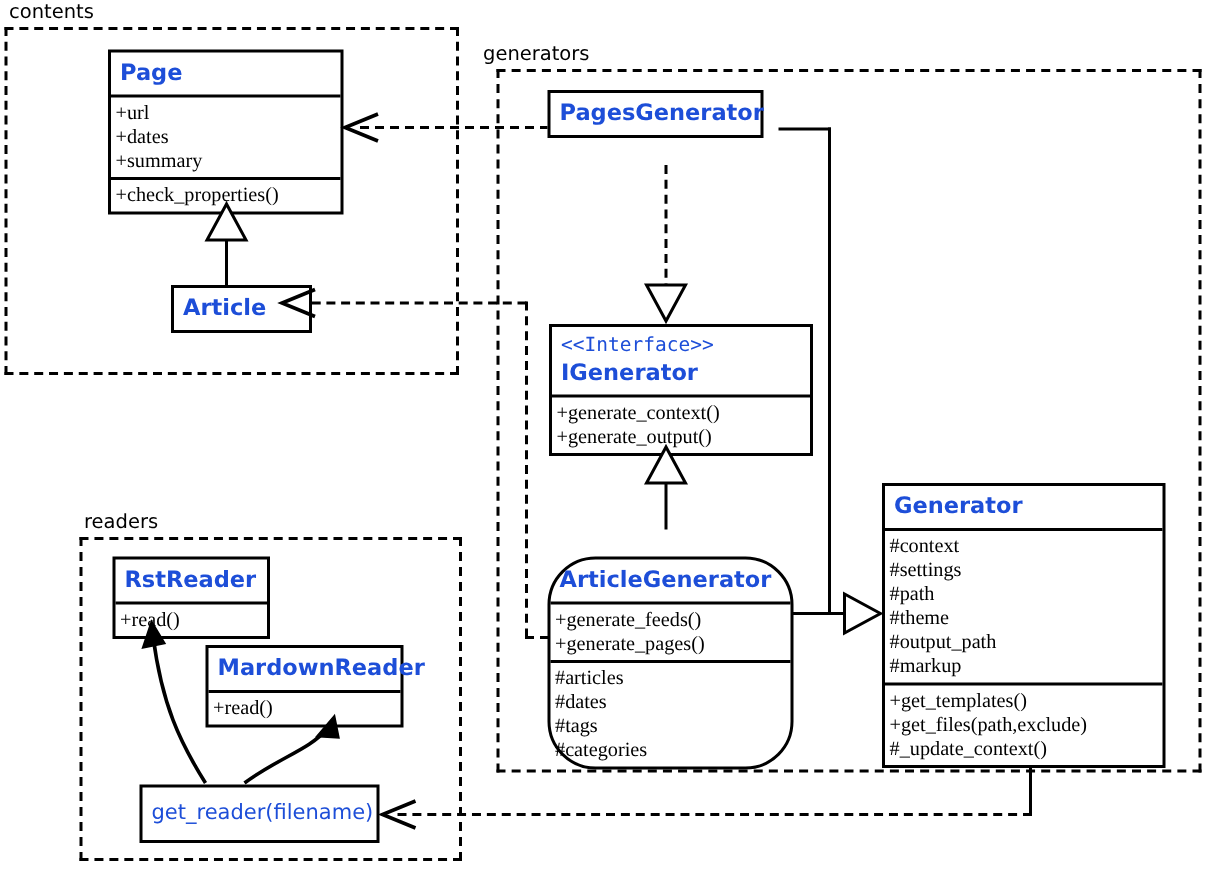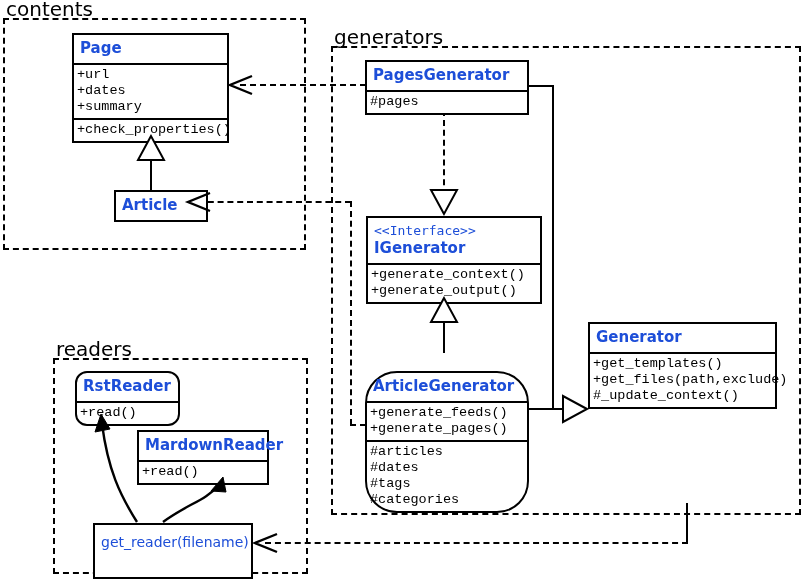--- a/index.html
+++ b/index.html
@@ -22,21 +22,21 @@
   .pkg {
     position: absolute;
     border: 2px dashed #000;
     border-style: dashed;
     box-sizing: border-box;
     background: transparent;
   }
   .pkg-label {
     position: absolute;
     font-family: "DejaVu Sans", sans-serif;
-    font-size: 20px;
+    font-size: 13px;
     color: #000;
     background: #ffffff;
     padding: 0 3px 0 2px;
     white-space: nowrap;
     line-height: 16px;
   }
   
   .cls {
     position: absolute;
     border: 2px solid #000;
@@ -58,30 +58,30 @@
     font-family: "DejaVu Sans Mono", monospace;
     font-size: 13px;
     line-height: 16px;
     padding-bottom: 1px;
   }
   .cls .compartment {
     border-top: 2px solid #000;
     padding: 2px 2px 3px 3px;
   }
   .cls .compartment div {
-    font-family: Liberation Mono, monospace;
+    font-family: Liberation Serif, serif;
     font-size: 13.5px;
     line-height: 16px;
     white-space: nowrap;
     color: #000;
   }
   .cls.plain .name {
     font-weight: normal;
     font-size: 14px;
-    padding: 9px 6px 26px 6px;
+    padding: 9px 6px 9px 6px;
   }
   
   .ln {
     position: absolute;
     background: #000;
     z-index: 2;
   }
   .hl { height: 2px; }
   .vl { width: 2px; }
   .dash-h {
@@ -109,21 +109,21 @@
 </style>
 </head>
 <body>
 
 <div id="canvas">
 
   <div class="pkg" style="left:3px; top:18px; width:303px; height:232px;"></div>
   <div class="pkg-label" style="left:4px; top:1px;">contents</div>
 
   <div class="pkg" style="left:331px; top:46px; width:470px; height:469px;"></div>
-  <div class="pkg-label" style="left:332px; top:29px;">generators</div>
+  <div class="pkg-label" style="left:320px; top:29px;">generators</div>
 
   <div class="pkg" style="left:53px; top:358px; width:255px; height:216px;"></div>
   <div class="pkg-label" style="left:54px; top:341px;">readers</div>
 
   <div class="ln vl" style="left:150px; top:135px; height:56px;"></div>
 
   <div class="dash-v" style="left:443px; top:110px; height:85px;"></div>
 
   <div class="ln vl" style="left:443px; top:317px; height:36px;"></div>
 
@@ -151,25 +151,22 @@
     </div>
     <div class="compartment">
       <div>+check_properties()</div>
     </div>
   </div>
 
   <div class="cls" style="left:114px; top:190px; width:94px;">
     <div class="name">Article</div>
   </div>
 
-  <div class="cls" style="left:365px; top:60px; width:164px;">
+  <div class="cls" style="left:365px; top:60px; width:144px;">
     <div class="name">PagesGenerator</div>
-    <div class="compartment">
-      <div>#pages</div>
-    </div>
   </div>
 
   <div class="cls" style="left:366px; top:216px; width:176px;">
     <div class="name">
       <span class="stereo">&lt;&lt;Interface&gt;&gt;</span>
       <span>IGenerator</span>
     </div>
     <div class="compartment">
       <div>+generate_context()</div>
       <div>+generate_output()</div>
@@ -186,27 +183,35 @@
       <div>#articles</div>
       <div>#dates</div>
       <div>#tags</div>
       <div>#categories</div>
     </div>
   </div>
 
   <div class="cls" style="left:588px; top:322px; width:189px;">
     <div class="name">Generator</div>
     <div class="compartment">
+      <div>#context</div>
+      <div>#settings</div>
+      <div>#path</div>
+      <div>#theme</div>
+      <div>#output_path</div>
+      <div>#markup</div>
+    </div>
+    <div class="compartment">
       <div>+get_templates()</div>
       <div>+get_files(path,exclude)</div>
       <div>#_update_context()</div>
     </div>
   </div>
 
-  <div class="cls" style="left:75px; top:371px; width:105px;border-radius:12px;">
+  <div class="cls" style="left:75px; top:371px; width:105px;">
     <div class="name">RstReader</div>
     <div class="compartment">
       <div>+read()</div>
     </div>
   </div>
 
   <div class="cls" style="left:137px; top:430px; width:132px;">
     <div class="name">MardownReader</div>
     <div class="compartment">
       <div>+read()</div>

